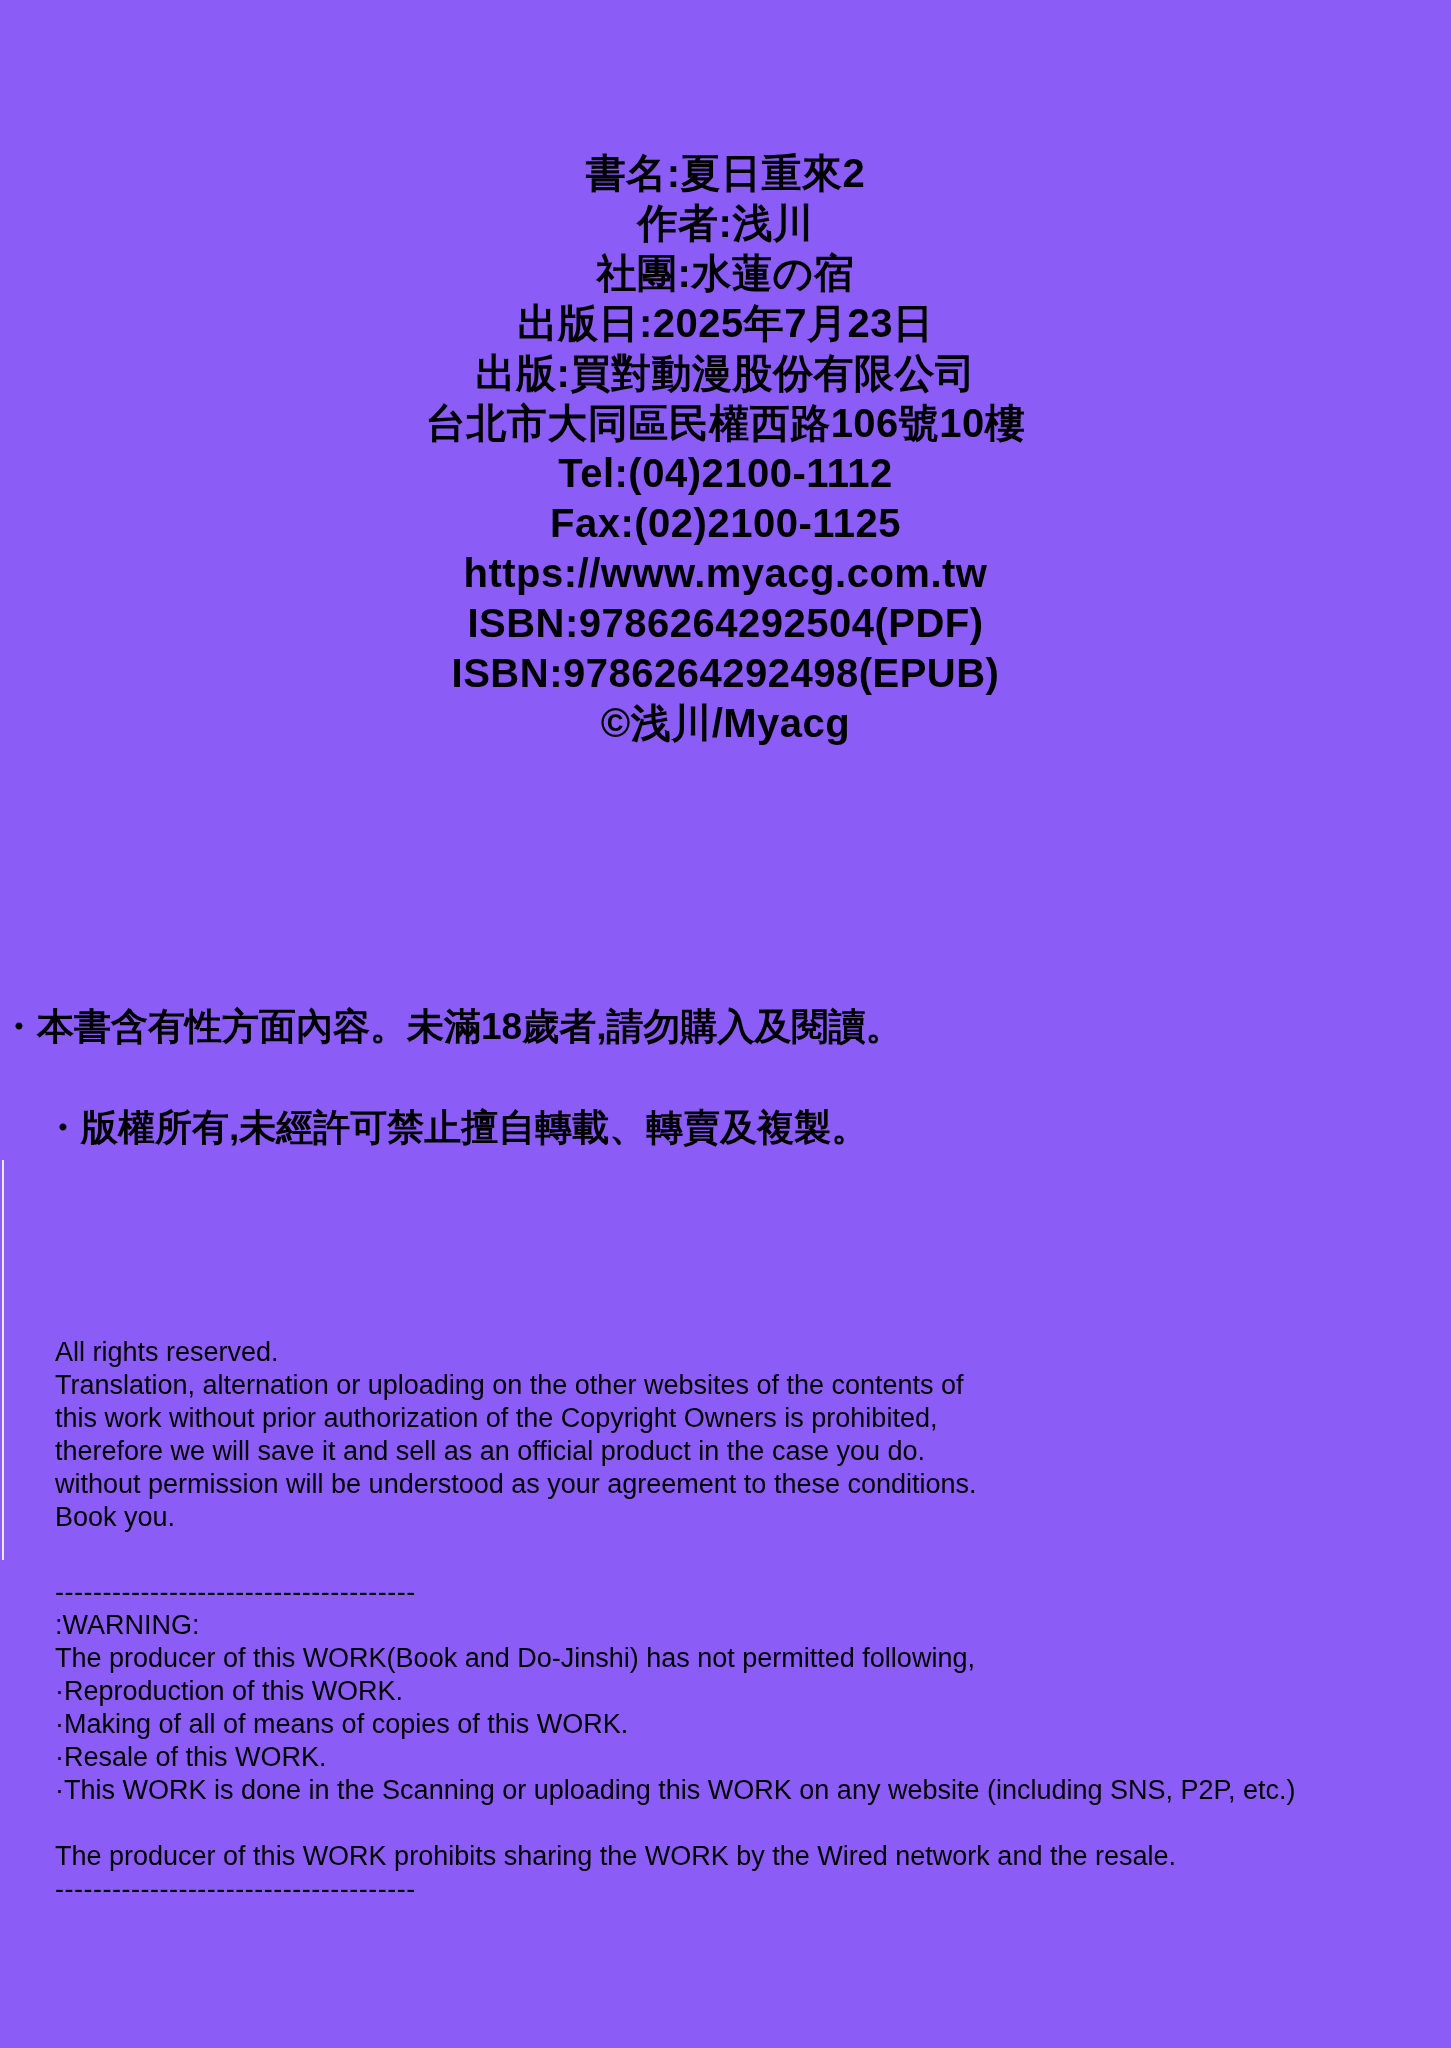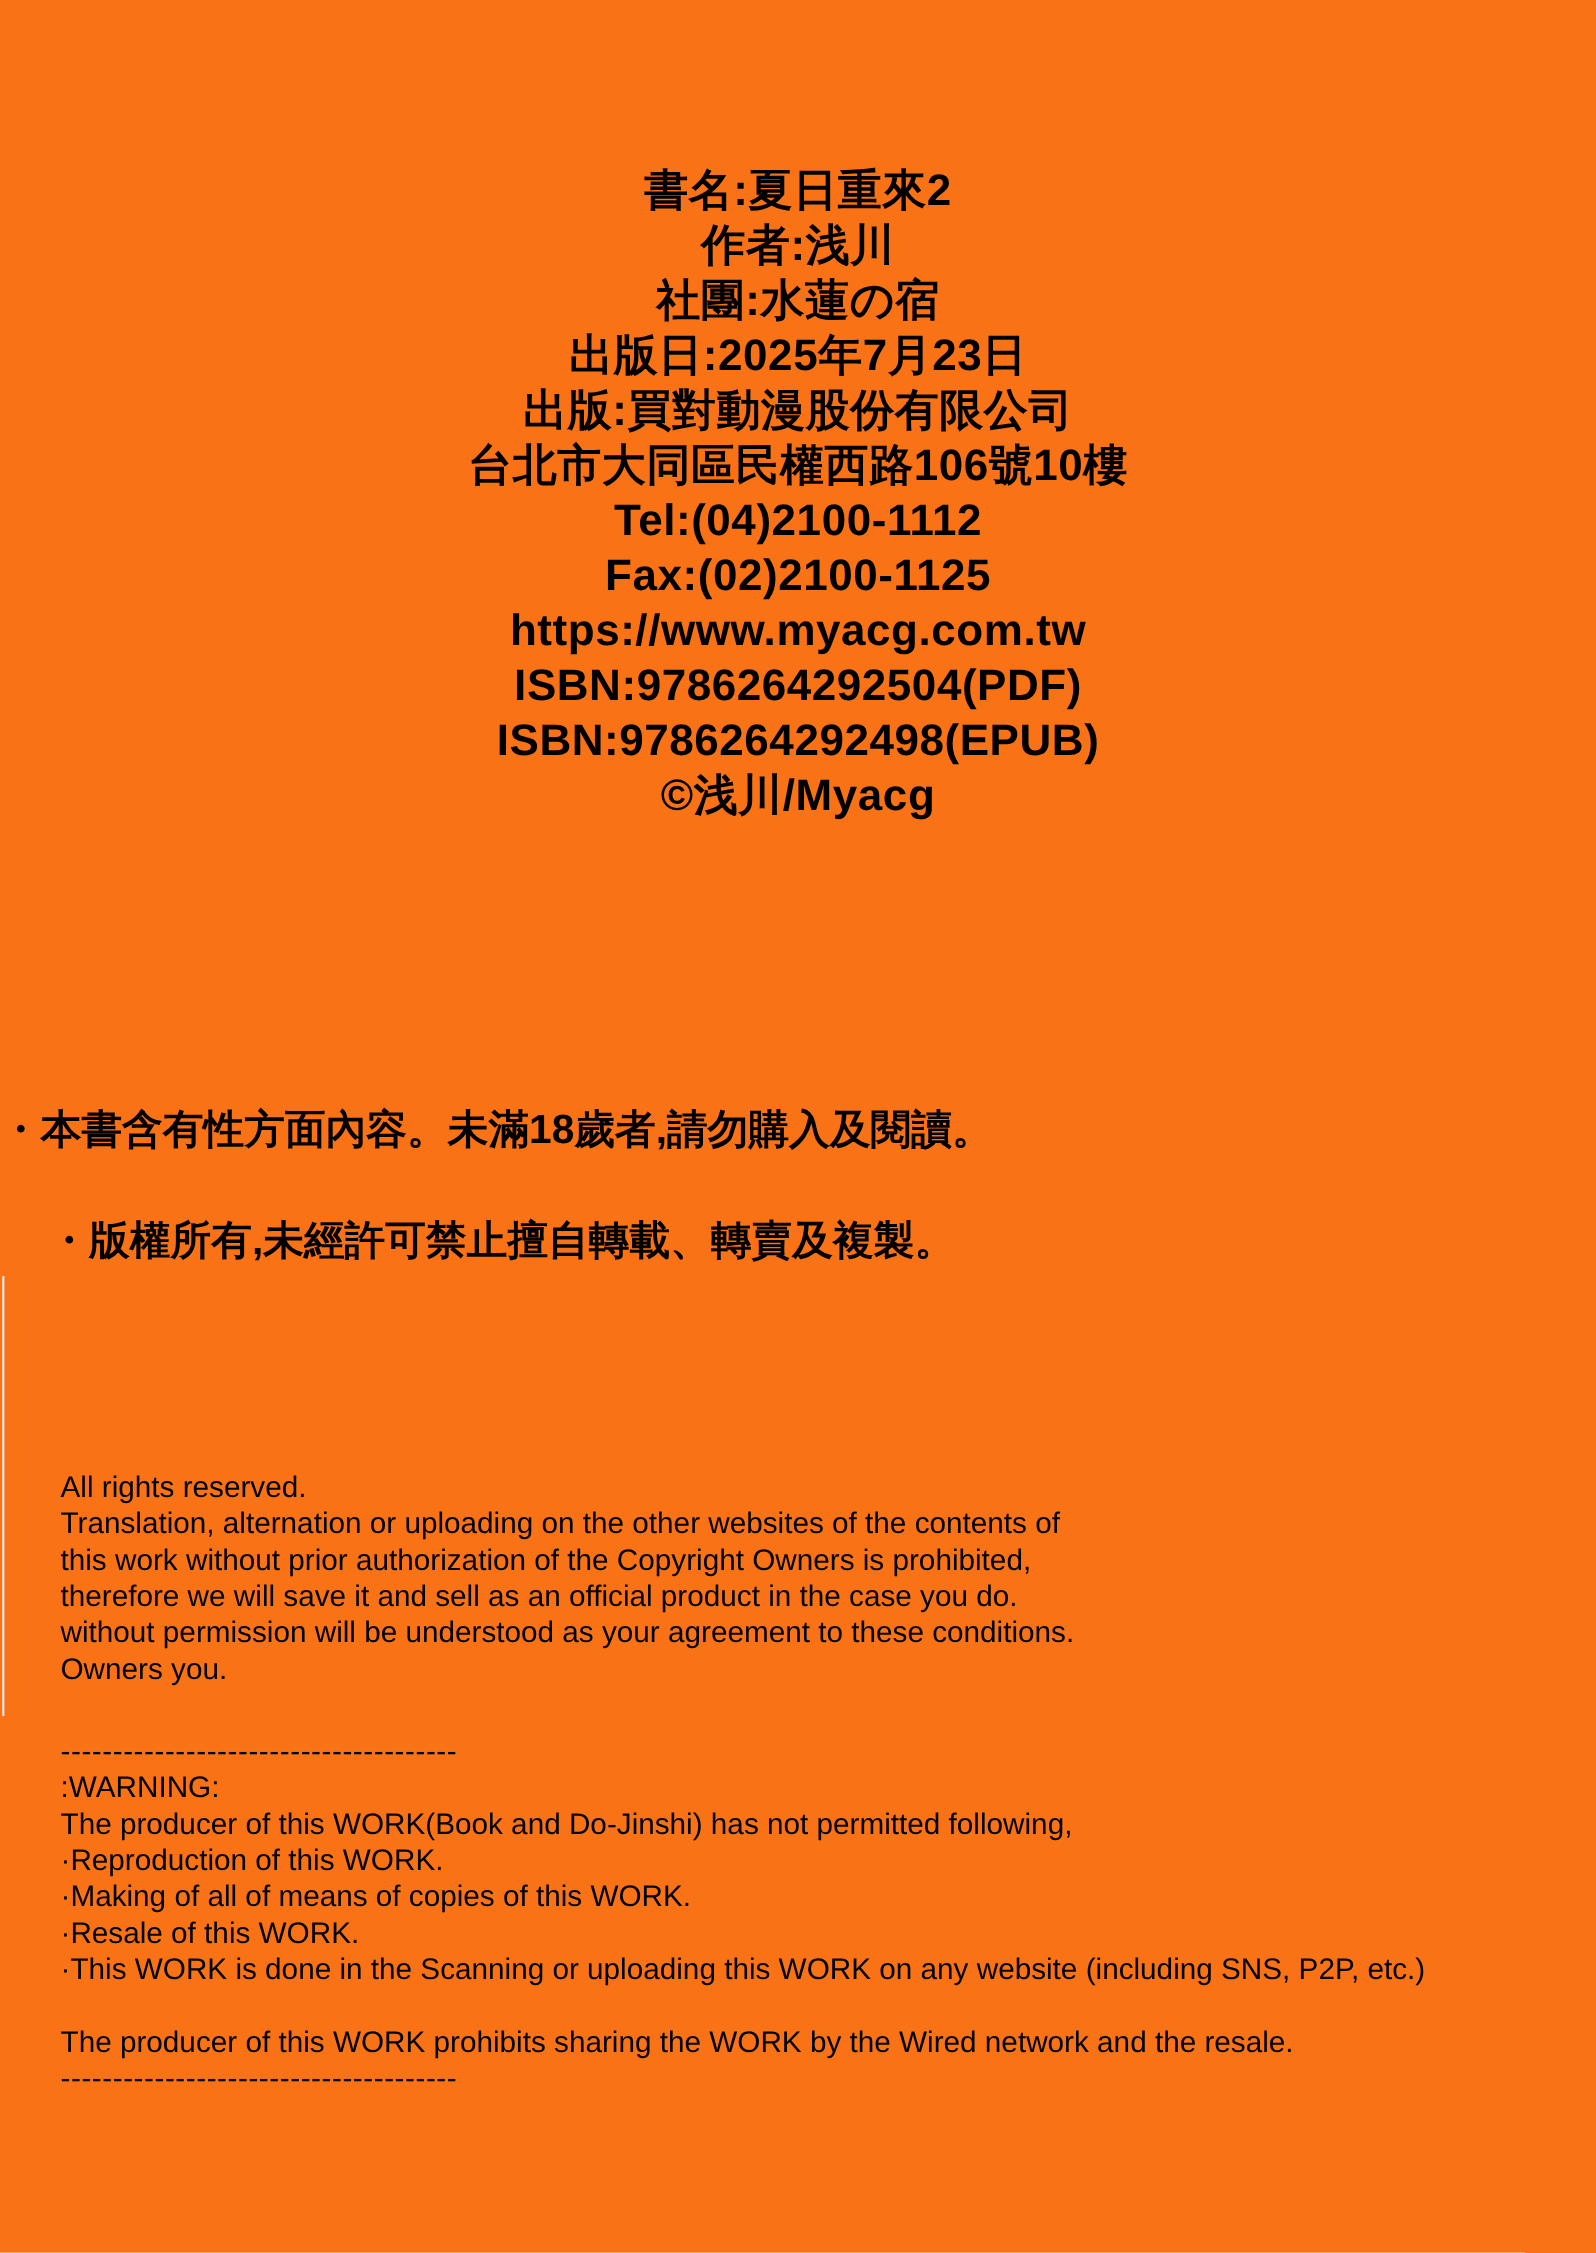--- a/index.html
+++ b/index.html
@@ -8,21 +8,21 @@
     height: 2048px;
     background: #ffffff;
     color: #000000;
     font-family: "Liberation Sans", sans-serif;
     position: relative;
     overflow: hidden;
   }
   .page {
     position: absolute;
     inset: 0;
-    background: #f97316;
+    background: #8b5cf6;
     text-decoration: underline;
   }
   
   .colophon {
     position: absolute;
     top: 148px;
     left: 0;
     width: 100%;
     text-align: center;
     font-weight: 700;
@@ -95,21 +95,21 @@
 
   <div class="notice notice-1">・本書含有性方面內容。未滿18歲者,請勿購入及閱讀。</div>
   <div class="notice notice-2">・版權所有,未經許可禁止擅自轉載、轉賣及複製。</div>
 
   <div class="legal">
     <div class="line">All rights reserved.</div>
     <div class="line">Translation, alternation or uploading on the other websites of the contents of</div>
     <div class="line">this work without prior authorization of the Copyright Owners is prohibited,</div>
     <div class="line">therefore we will save it and sell as an official product in the case you do.</div>
     <div class="line">without permission will be understood as your agreement to these conditions.</div>
-    <div class="line">Owners you.</div>
+    <div class="line">Book you.</div>
 
     <div class="divider gap-large">--------------------------------------</div>
     <div class="line">:WARNING:</div>
     <div class="line">The producer of this WORK(Book and Do-Jinshi) has not permitted following,</div>
     <div class="line">·Reproduction of this WORK.</div>
     <div class="line">·Making of all of means of copies of this WORK.</div>
     <div class="line">·Resale of this WORK.</div>
     <div class="line">·This WORK is done in the Scanning or uploading this WORK on any website (including SNS, P2P, etc.)</div>
 
     <div class="line gap-line">The producer of this WORK prohibits sharing the WORK by the Wired network and the resale.</div>

